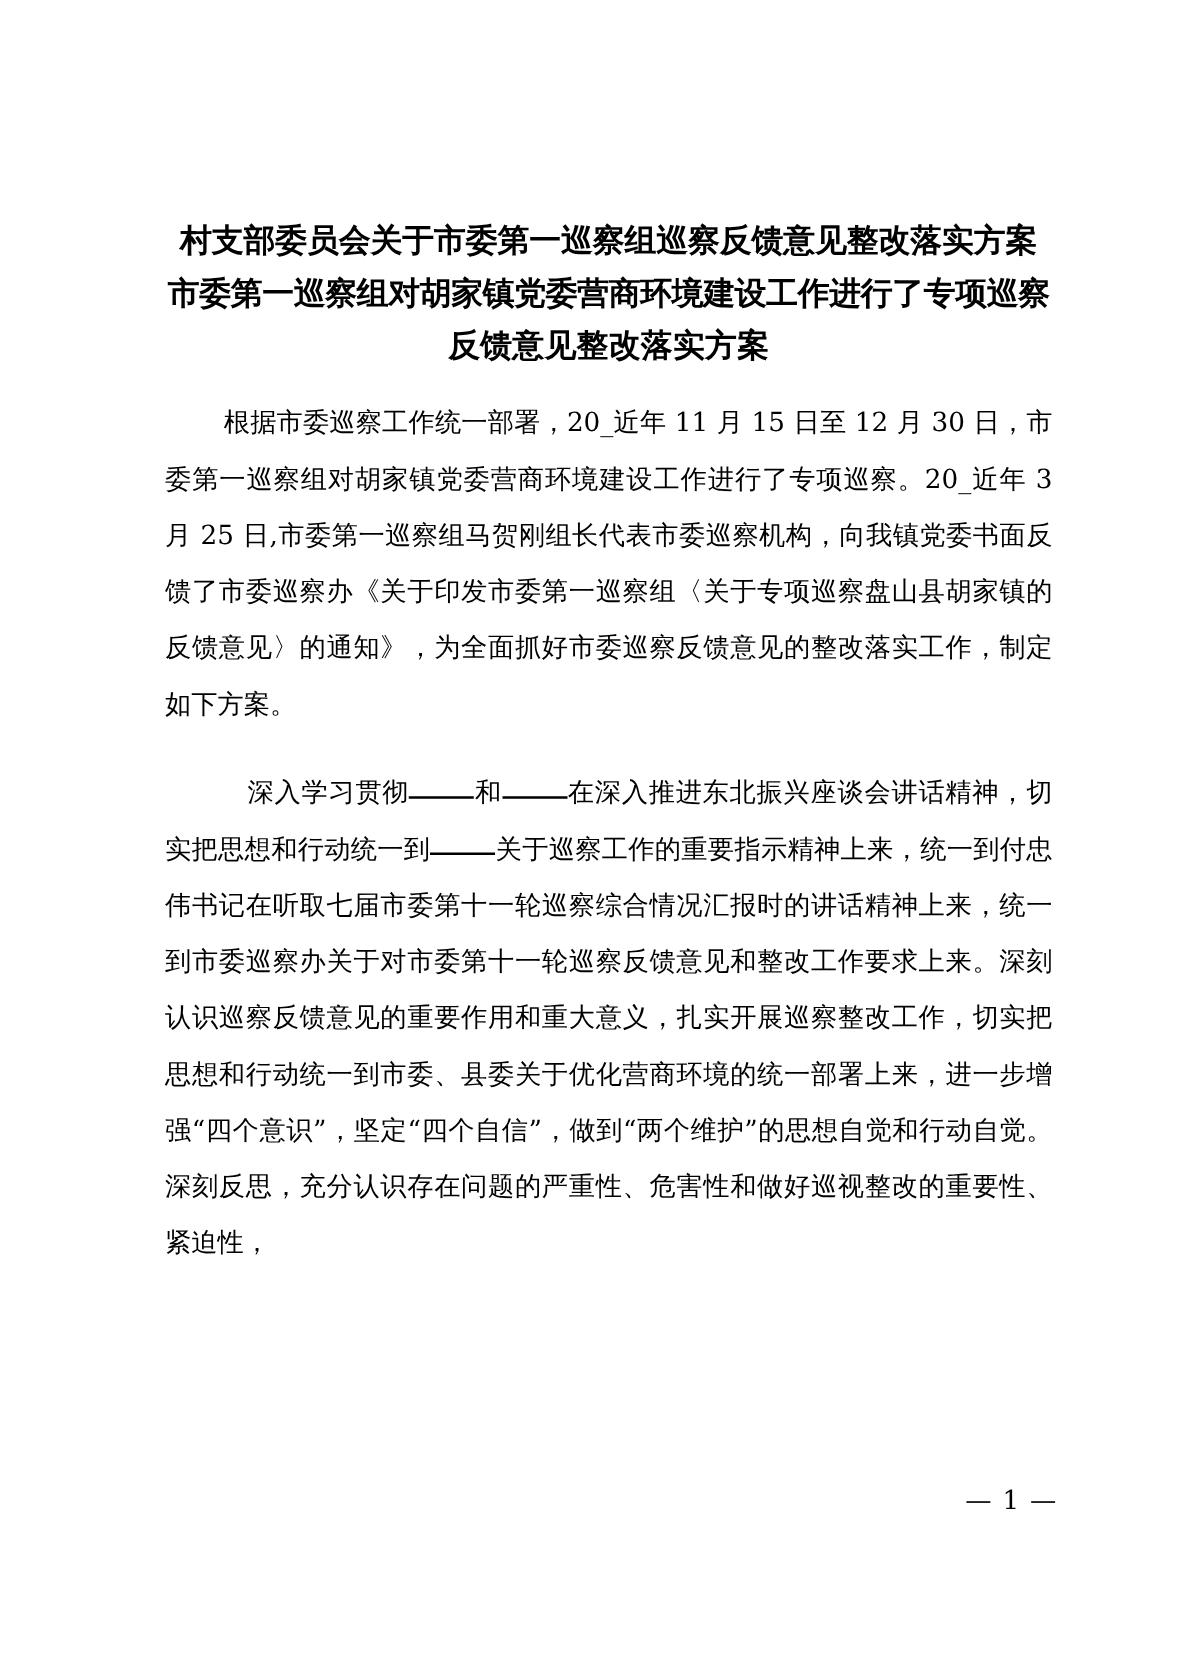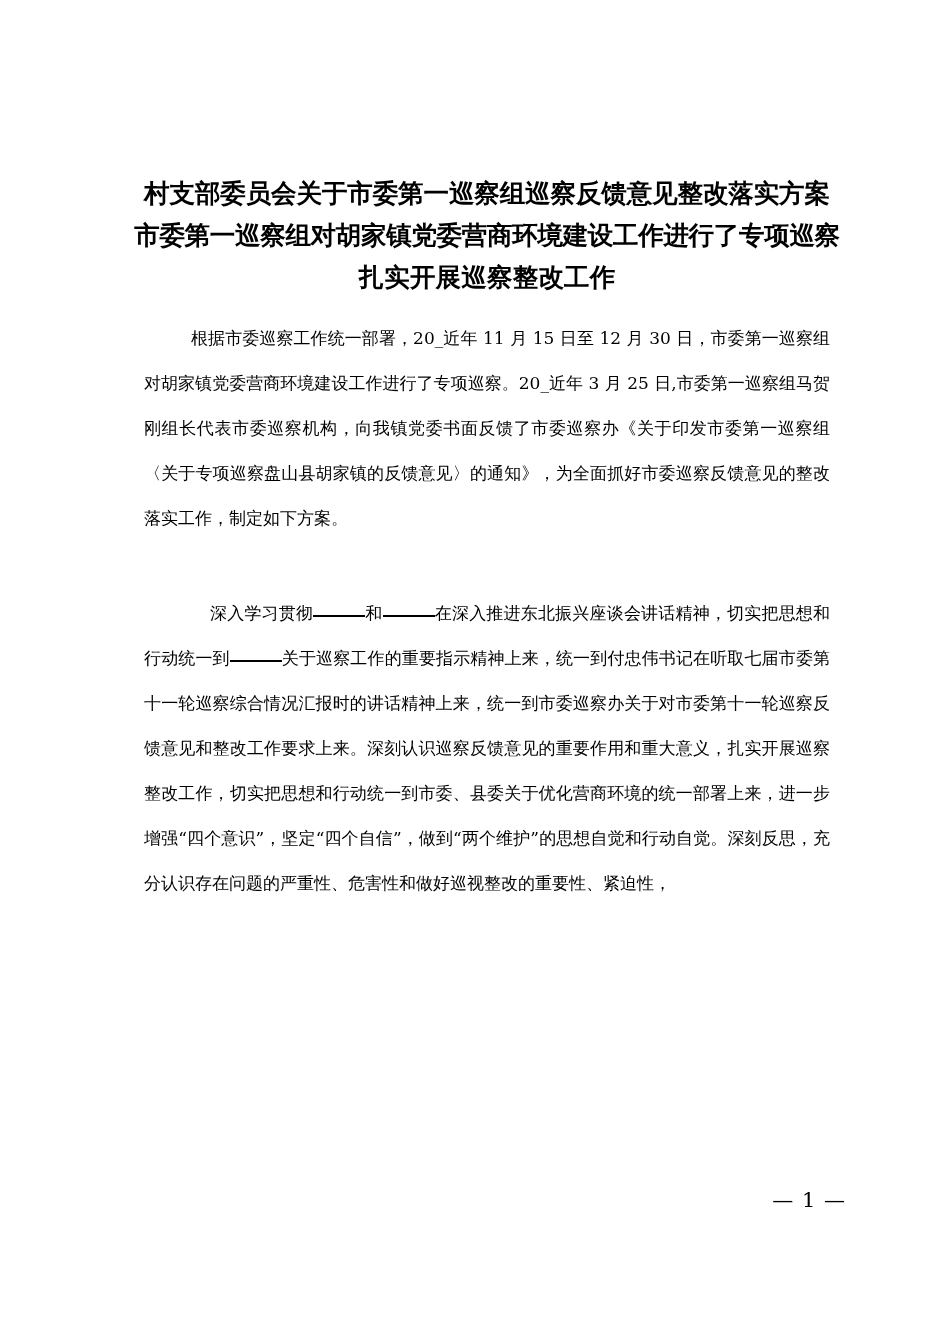--- a/index.html
+++ b/index.html
@@ -41,26 +41,26 @@
     display: block;
     white-space: nowrap;
   }
   .doc-title .tline.l1 { letter-spacing: -0.1px; }
   .doc-title .tline.l2 { letter-spacing: -0.3px; }
   .doc-title .tline.l3 { letter-spacing: 0.2px; }
 
   
   .body-para {
     font-family: "DejaVu Serif", "Liberation Serif", serif;
-    font-size: 17px;
+    font-size: 21px;
     line-height: 45px;
     text-align: justify;
     text-align-last: left;
     text-justify: inter-character;
-    margin: 16px;
+    margin: 4px;
     text-indent: 47px;
     word-break: break-all;
     letter-spacing: 0px;
   }
   .para-1 { margin-top: 18px; }
   .para-2 { text-indent: 66px; }
 
   
   .section-heading {
     font-family: "DejaVu Sans", "Liberation Sans", sans-serif;
@@ -101,21 +101,21 @@
 </head>
 <body>
 
 <div class="page">
 
   <div class="content">
 
     <h1 class="doc-title">
       <span class="tline l1">村支部委员会关于市委第一巡察组巡察反馈意见整改落实方案</span>
       <span class="tline l2">市委第一巡察组对胡家镇党委营商环境建设工作进行了专项巡察</span>
-      <span class="tline l3">扎实开展巡察整改工作</span>
+      <span class="tline l3">反馈意见整改落实方案</span>
     </h1>
 
     <p class="body-para para-1">根据市委巡察工作统一部署，20_近年 11 月 15 日至 12 月 30 日，市委第一巡察组对胡家镇党委营商环境建设工作进行了专项巡察。20_近年 3 月 25 日,市委第一巡察组马贺刚组长代表市委巡察机构，向我镇党委书面反馈了市委巡察办《关于印发市委第一巡察组〈关于专项巡察盘山县胡家镇的反馈意见〉的通知》，为全面抓好市委巡察反馈意见的整改落实工作，制定如下方案。</p>
 
     <div class="heading-gap-top"></div>
 
 
     <div class="heading-gap-bottom"></div>
 
     <p class="body-para para-2"><span>深入学习贯彻</span><span class="blank blank-w1"></span><span>和</span><span class="blank blank-w1"></span><span>在深入推进东北振兴座谈会讲话精神，切实把思想和行动统一到</span><span class="blank blank-w1"></span><span>关于巡察工作的重要指示精神上来，统一到付忠伟书记在听取七届市委第十一轮巡察综合情况汇报时的讲话精神上来，统一到市委巡察办关于对市委第十一轮巡察反馈意见和整改工作要求上来。深刻认识巡察反馈意见的重要作用和重大意义，扎实开展巡察整改工作，切实把思想和行动统一到市委、县委关于优化营商环境的统一部署上来，进一步增强“四个意识”，坚定“四个自信”，做到“两个维护”的思想自觉和行动自觉。深刻反思，充分认识存在问题的严重性、危害性和做好巡视整改的重要性、紧迫性，</span></p>

